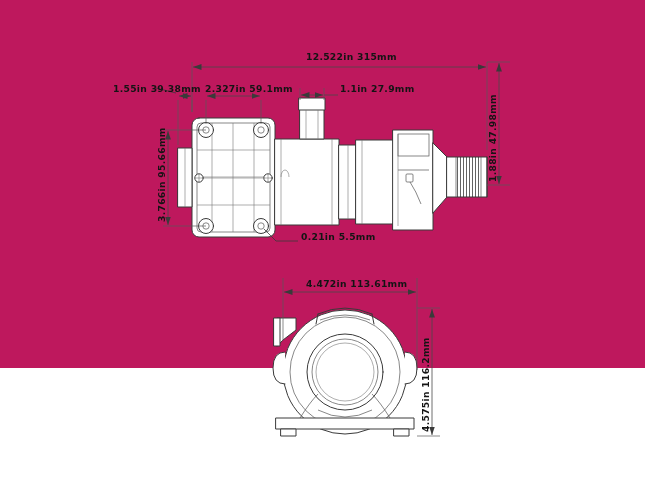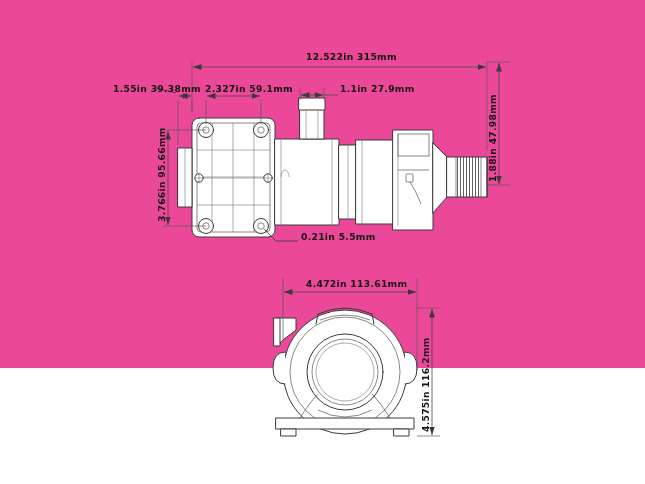--- a/index.html
+++ b/index.html
@@ -11,21 +11,21 @@
   body {
     width: 645px;
     height: 484px;
     font-family: "Liberation Sans", sans-serif;
     overflow: hidden;
   }
   #drawing-root {
     position: relative;
     width: 645px;
     height: 368px;
-    background: #ec4899;
+    background: #be185d;
   }
   svg#drawing {
     display: block;
     width: 645px;
     height: 484px;
   }
   .outline {
     fill: none;
     stroke: #3a3a3a;
     stroke-width: 1;

